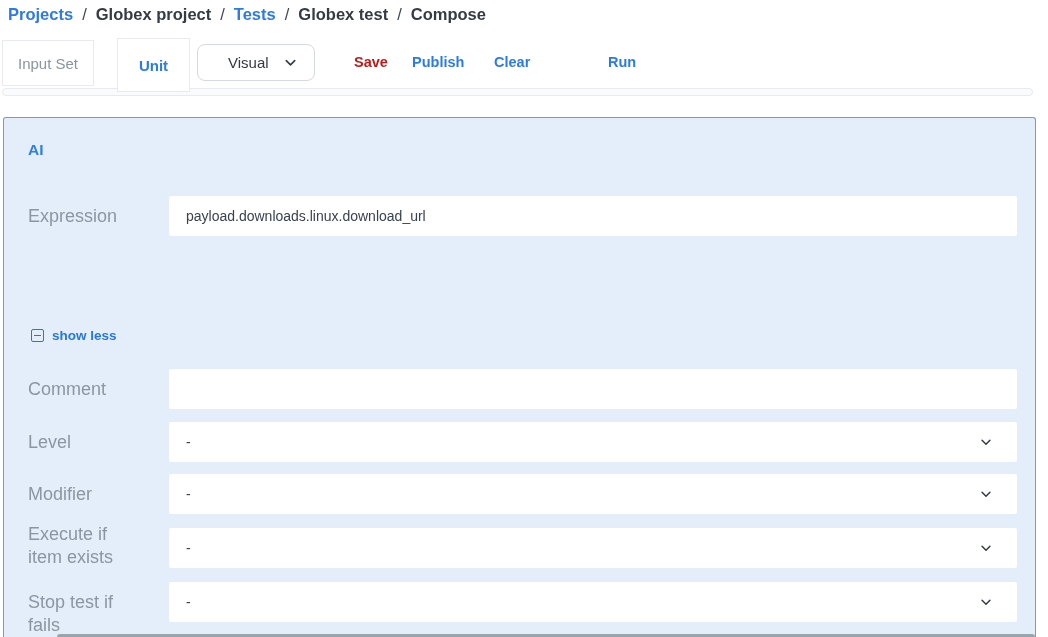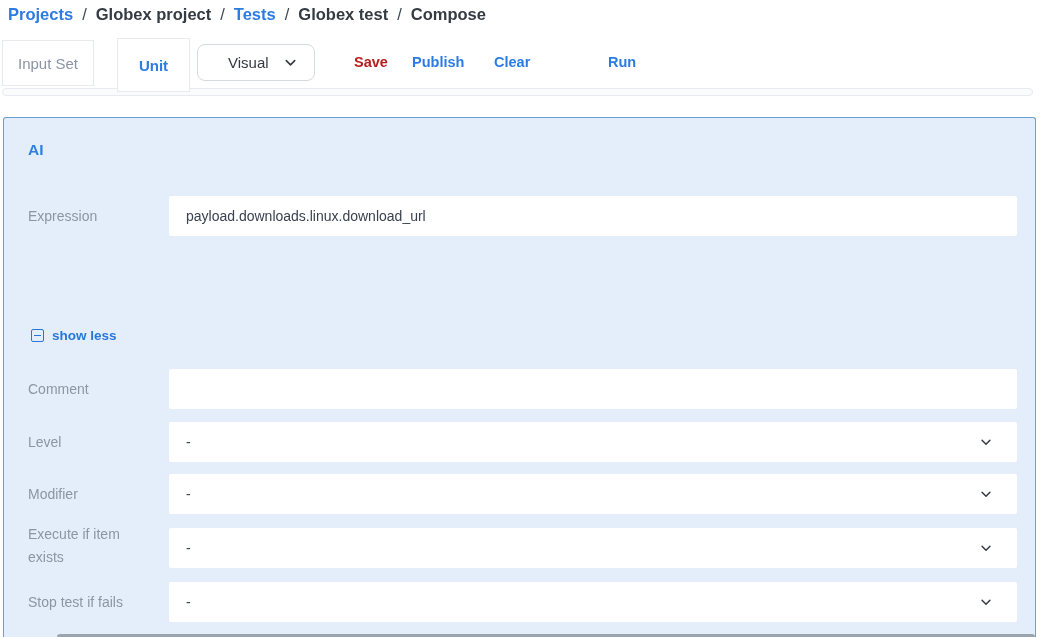--- a/index.html
+++ b/index.html
@@ -34,21 +34,21 @@
   
   .panel { position:absolute; left:3px; top:117px; width:1033px; height:530px;
     background:#e4eefa; border:1.5px solid #6aa1d0; border-bottom:none;
     border-radius:3px 3px 0 0; }
   .panel-header { position:absolute; left:24px; top:23px; display:flex;
     align-items:center; gap:13px; }
   .badge { color:#2f7fe0; font-weight:700; font-size:15.5px; }
   .summary { color:#7e8999; font-size:14px; }
 
   .row-label { position:absolute; left:24px; width:116px; color:#8c96a3;
-    font-size:14px; line-height:23px; }
+    font-size:18px; line-height:23px; }
   .ctl { position:absolute; left:165px; width:848px; height:40px; background:#ffffff;
     border:none; border-radius:2px; }
   input.ctl { padding:7px 17px; font-size:14px; color:#39424e;
     font-family:"Liberation Sans", sans-serif; outline:none; }
   .select { display:flex; align-items:center; justify-content:space-between;
     padding:0 24px 0 17px; cursor:pointer; }
   .select-value { font-size:14px; color:#39424e; }
 
   .show-less { position:absolute; left:27px; top:210px; display:flex; align-items:center;
     gap:8px; color:#2678d9; font-size:13.5px; font-weight:700; cursor:pointer; }

